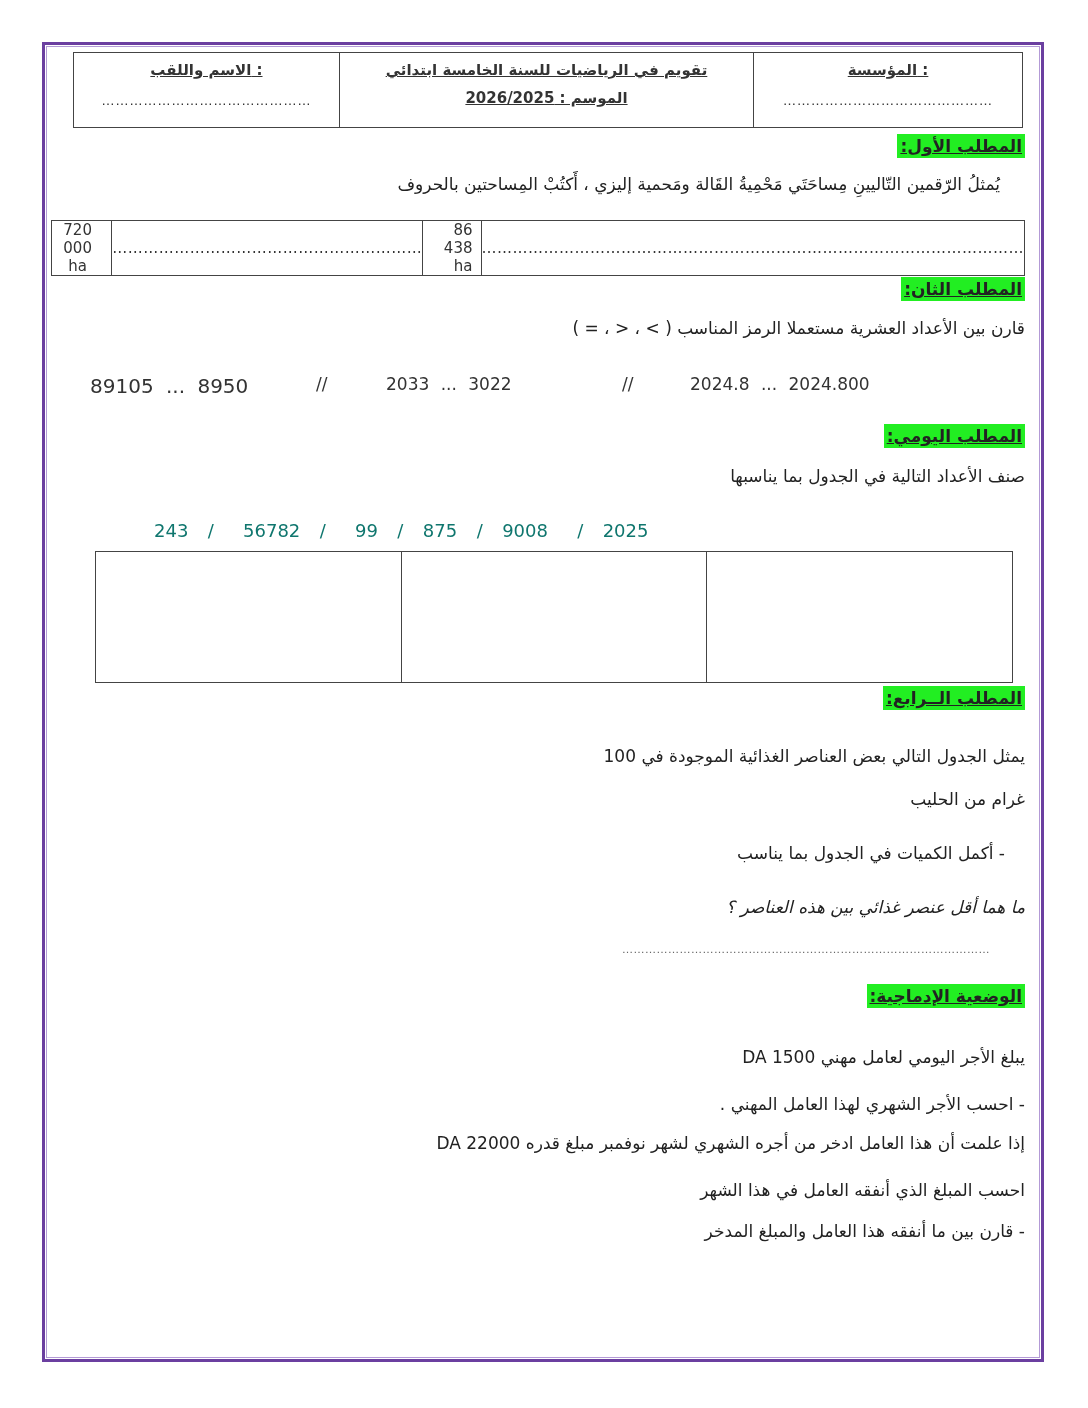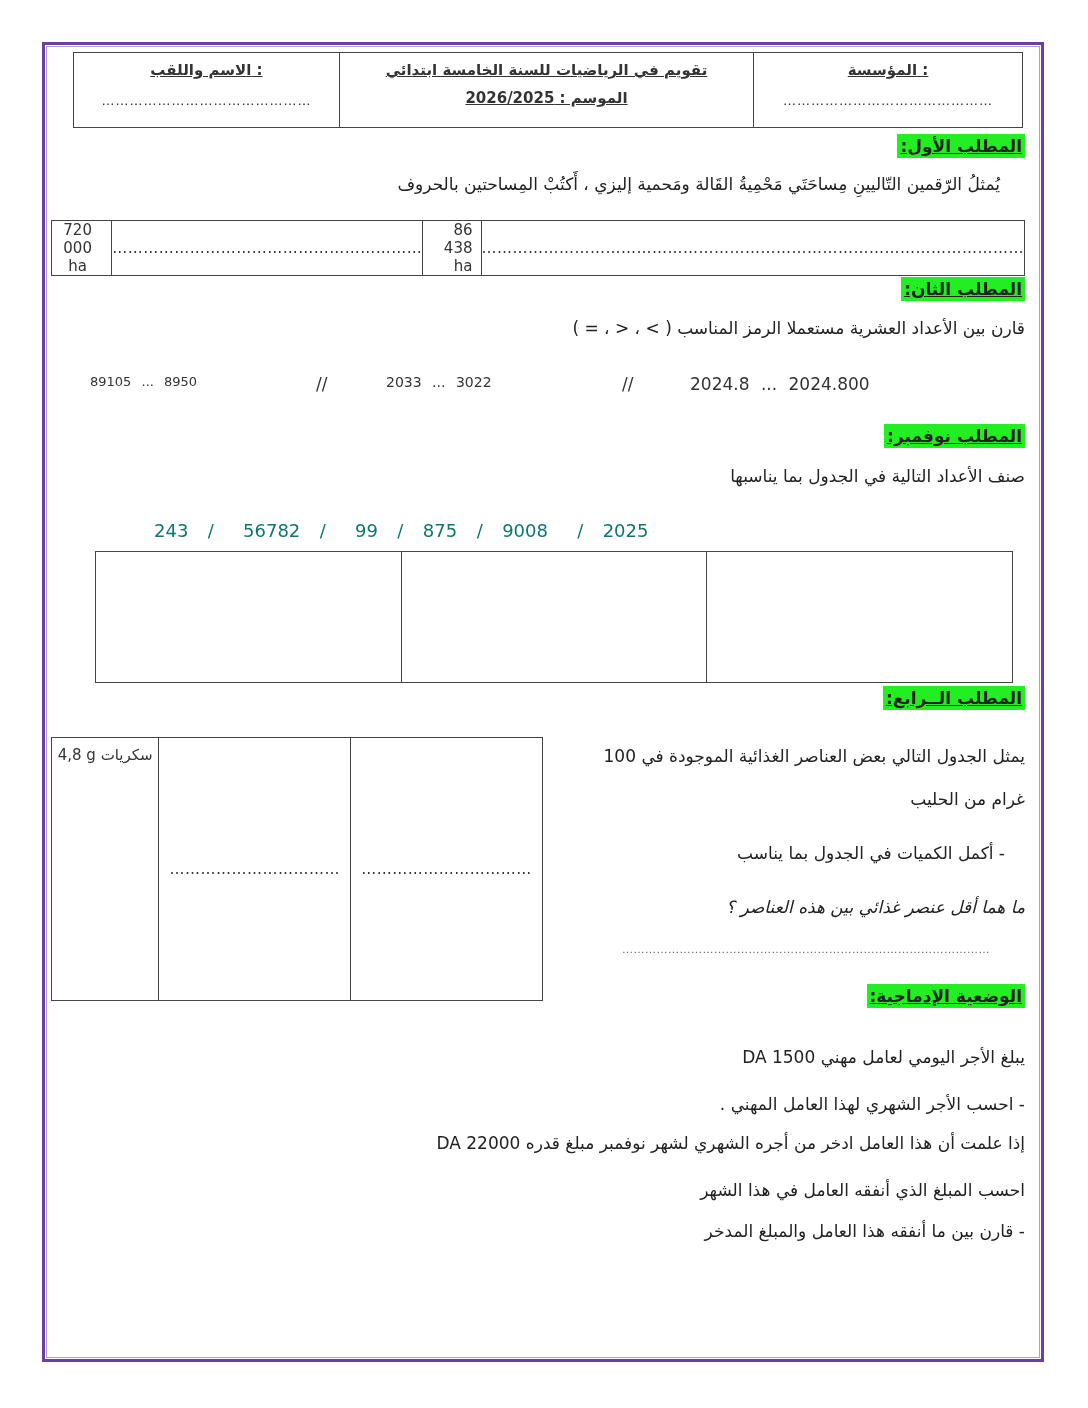--- a/index.html
+++ b/index.html
@@ -77,39 +77,39 @@
     <td style="width:258px; text-align:center;" class="dots">……………………………………………………</td>
     <td style="width:128px; text-align:right; padding-right:8px;">86 438 ha</td>
     <td style="text-align:center;" class="dots">……………………………………………………………………………………………</td>
   </tr>
 </tbody>
   </table>
 
 <div class="section-label" style="right:63px; top:277px;">المطلب الثان:</div>
 <div class="para" style="right:63px; top:318px;">قارن بين الأعداد العشرية مستعملا الرمز المناسب ( &gt;   ،   &lt;   ،   =   )</div>
 
-<div class="abs" style="left:90px; top:374px; font-size:13px; color:#333; white-space:nowrap;">
+<div class="abs" style="left:90px; top:374px; font-size:20px; color:#333; white-space:nowrap;">
   <span>89105</span>
   <span style="margin:0 6px">...</span>
   <span>8950</span>
 </div>
 <div class="abs" style="left:316px; top:374px; font-size:17px; color:#333;">//</div>
-<div class="abs" style="left:386px; top:374px; font-size:14px; color:#333; white-space:nowrap;">
+<div class="abs" style="left:386px; top:374px; font-size:17px; color:#333; white-space:nowrap;">
   <span>2033</span>
   <span style="margin:0 6px">...</span>
   <span>3022</span>
 </div>
 <div class="abs" style="left:622px; top:374px; font-size:17px; color:#333;">//</div>
 <div class="abs" style="left:690px; top:374px; font-size:17px; color:#333; white-space:nowrap;">
   <span>2024.8</span>
   <span style="margin:0 6px">...</span>
   <span>2024.800</span>
 </div>
 
-<div class="section-label" style="right:63px; top:424px;">المطلب نوفمبر:</div>
+<div class="section-label" style="right:63px; top:424px;">المطلب اليومي:</div>
 <div class="para" style="right:63px; top:466px;">صنف الأعداد التالية في الجدول بما يناسبها</div>
 
 <div class="abs" style="left:154px; top:520px; font-size:18px; color:#0f766e; white-space:nowrap; word-spacing:4px;">
   <span>243</span> &nbsp;/&nbsp;&nbsp;
   <span>56782</span> &nbsp;/&nbsp;&nbsp;
   <span>99</span> &nbsp;/&nbsp;
   <span>875</span> &nbsp;/&nbsp;
   <span>9008</span> &nbsp;&nbsp;/&nbsp;
   <span>2025</span>
 </div>
@@ -126,28 +126,20 @@
 
 <div class="section-label" style="right:63px; top:686px;">المطلب الــرابع:</div>
 <div class="para" style="right:63px; top:746px;">يمثل الجدول التالي بعض العناصر الغذائية الموجودة في 100</div>
 <div class="para" style="right:63px; top:789px;">غرام من الحليب</div>
 <div class="para" style="right:83px; top:843px;">-  أكمل الكميات في الجدول بما يناسب</div>
 <div class="para" style="right:63px; top:897px;font-style:italic;">ما هما أقل عنصر غذائي بين هذه العناصر ؟</div>
 <div class="abs dots" style="left:622px; top:943px; width:402px; overflow:hidden; white-space:nowrap;">……………………………………………………………………………………</div>
 
 <table class="abs milk-table">
   <tbody>
-  <tr style="height:63px;">
-    <td style="vertical-align:top; padding-top:8px;">
-      <span>4,8 g</span>
-      <span>سكريات</span>
-    </td>
-    <td class="dots">……………………………</td>
-    <td class="dots">……………………………</td>
-  </tr>
 </tbody>
   </table>
 
 <div class="section-label" style="right:63px; top:984px;">الوضعية الإدماجية:</div>
 <div class="para" style="right:63px; top:1047px;">يبلغ الأجر اليومي لعامل مهني  1500 DA</div>
 <div class="para" style="right:63px; top:1094px;">- احسب الأجر الشهري لهذا العامل المهني .</div>
 <div class="para" style="right:63px; top:1133px;">إذا علمت أن هذا العامل ادخر من أجره الشهري لشهر نوفمبر مبلغ قدره 22000 DA</div>
 <div class="para" style="right:63px; top:1180px;">احسب المبلغ الذي أنفقه العامل في هذا الشهر</div>
 <div class="para" style="right:63px; top:1221px;"> - قارن بين ما أنفقه هذا العامل والمبلغ المدخر</div>
 

